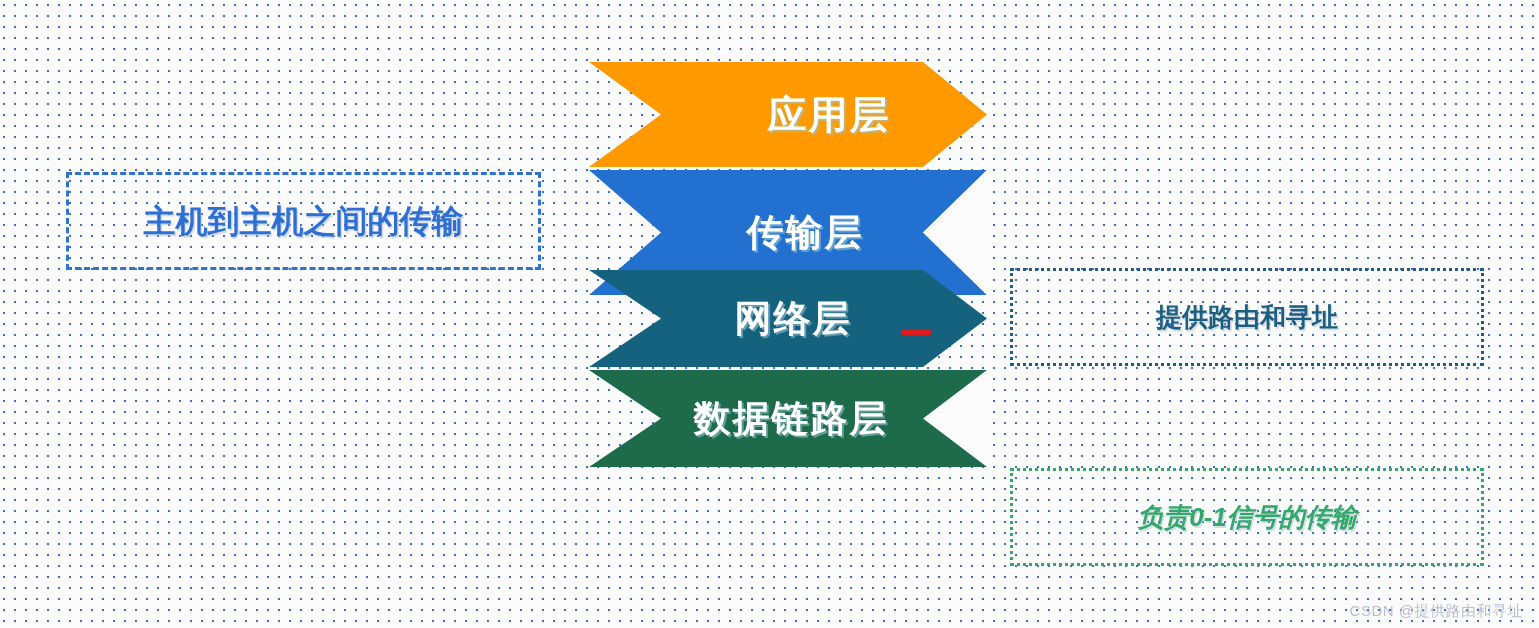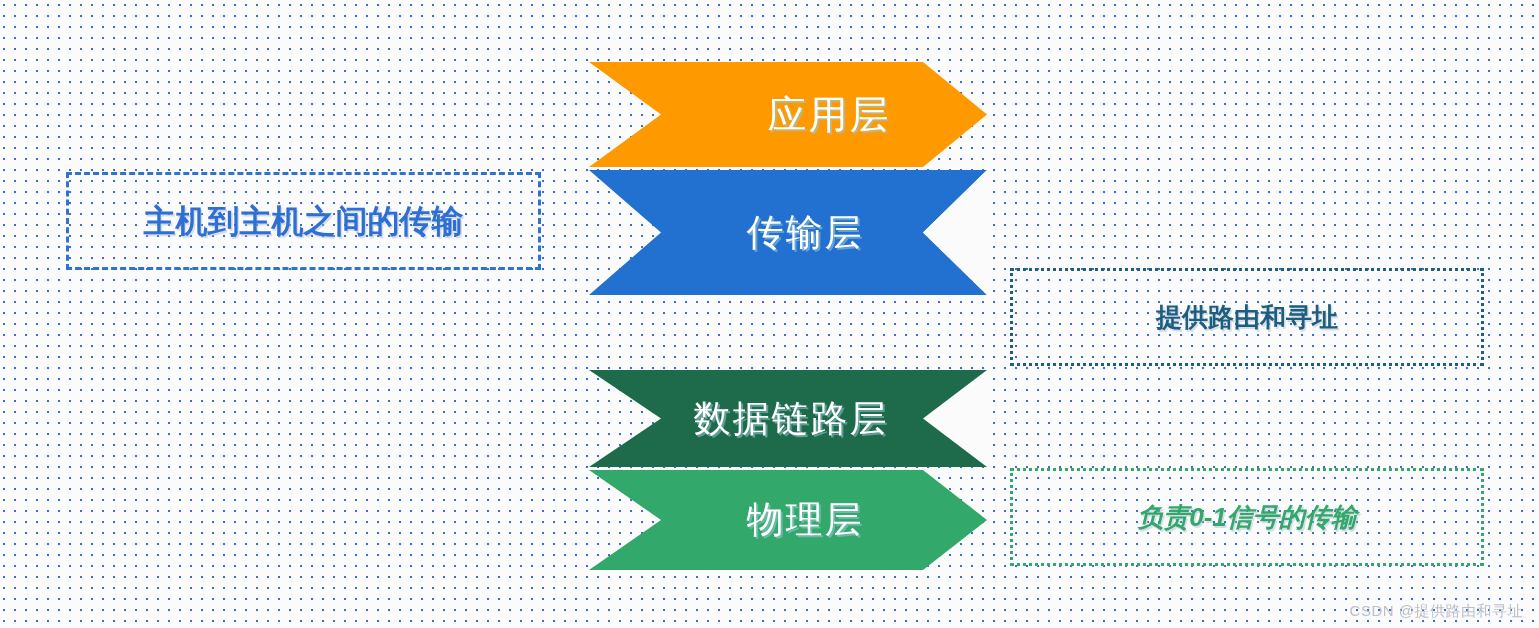--- a/index.html
+++ b/index.html
@@ -54,21 +54,21 @@
   .layer-label {
     position: absolute;
     top: 0;
     left: 0;
     width: 100%;
     height: 100%;
     display: flex;
     align-items: center;
     justify-content: center;
     color: #ffffff;
-    font-weight: normal;
+    font-weight: bold;
     letter-spacing: 2px;
     text-shadow: 2px 2px 0 rgba(150,200,215,0.55);
     pointer-events: none;
     white-space: nowrap;
   }
 
   .layer-row.l-app   .layer-label { font-size: 39px; padding-left: 44px; }
   .layer-row.l-trans .layer-label { font-size: 37px; padding-left: 20px; }
   .layer-row.l-net   .layer-label { font-size: 37px; padding-left: 8px; }
   .layer-row.l-link  .layer-label { font-size: 37px; padding-left: 6px; }
@@ -141,39 +141,40 @@
       <div class="layer-shape">
         <svg viewBox="0 0 404 97" preserveAspectRatio="none">
           <path d="M 6,0 L 404,0 L 404,97 L 6,97 L 78,48.5 Z
                    M 404,0 L 404,97 L 340,48.5 Z" fill="#2271D1" fill-rule="evenodd"></path>
           <path d="M 404,0 L 340,48.5 L 404,97 Z" fill="#fbfbfc"></path>
         </svg>
       </div>
       <div class="layer-label">传输层</div>
     </div>
 
+    <div class="layer-row l-net" style="top:210px; height:97px;">
+      <div class="layer-shape">
+        <svg viewBox="0 0 404 97" preserveAspectRatio="none">
+          <path d="M 6,0 L 340,0 L 404,48.5 L 340,97 L 6,97 L 78,48.5 Z" fill="#15627F"></path>
+        </svg>
+      </div>
+      <div class="layer-label">网络层</div>
+      <div id="net-dash" style="background:#E01B1B;"></div>
+    </div>
 
     <div class="layer-row l-link" style="top:310px; height:97px;">
       <div class="layer-shape">
         <svg viewBox="0 0 404 97" preserveAspectRatio="none">
           <path d="M 6,0 L 404,0 L 404,97 L 6,97 L 78,48.5 Z" fill="#1E6B4B"></path>
           <path d="M 404,0 L 340,48.5 L 404,97 Z" fill="#fbfbfc"></path>
         </svg>
       </div>
       <div class="layer-label">数据链路层</div>
     </div>
 
-    <div class="layer-row l-phys" style="top:410px; height:100px;">
-      <div class="layer-shape">
-        <svg viewBox="0 0 404 100" preserveAspectRatio="none">
-          <path d="M 6,0 L 340,0 L 404,50 L 340,100 L 6,100 L 78,50 Z" fill="#32A86B"></path>
-        </svg>
-      </div>
-      <div class="layer-label">物理层</div>
-    </div>
 
   </div>
 
 
   <div class="callout" id="callout-trans">
     <span class="callout-text">主机到主机之间的传输</span>
   </div>
 
   <div class="callout" id="callout-net">
     <span class="callout-text">提供路由和寻址</span>

